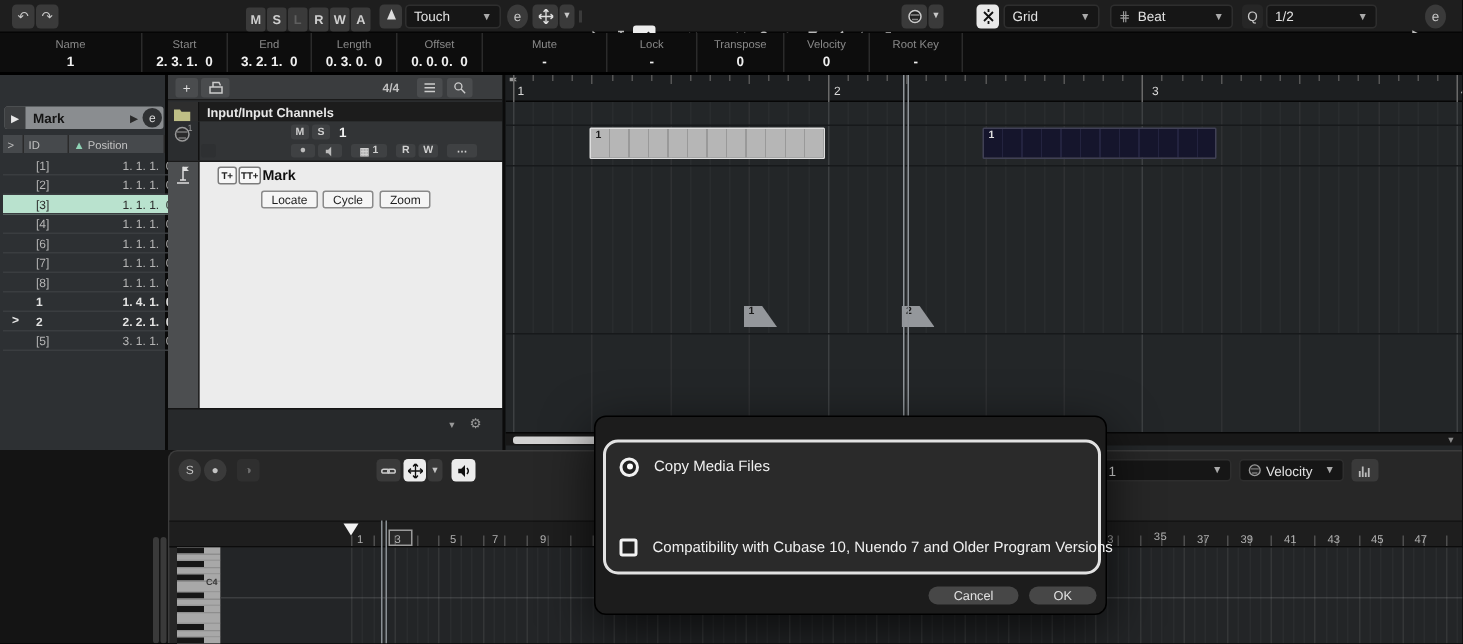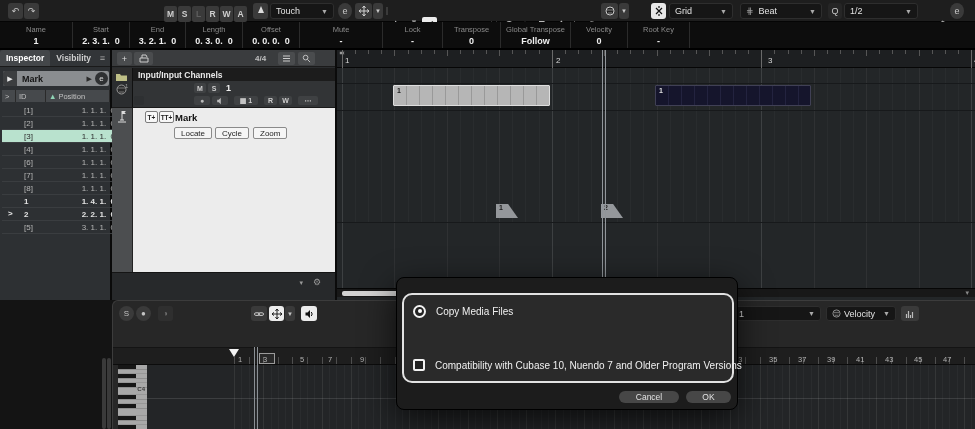--- a/index.html
+++ b/index.html
@@ -292,21 +292,21 @@
     <div class="tool" style="left:922px;font-size:8px;">⅟ₓ</div>
     <div class="tool" style="left:937px;">
       <svg viewBox="0 0 10 10">
           <path d="M2 9V1l6 3-6 3" fill="none" stroke="#bbb"></path>
         </svg>
     </div>
     <div class="tbtn" style="left:950px;width:14px;border-radius:50%;">e</div>
   </div>
 
   <div class="info-line" id="info-line">
-      <div class="if-field" style="width: 73px;">
+      <div class="if-field" style="width: 95px;">
         <div class="if-label">Name</div>
         <div class="if-value">1</div>
       </div>
       <div class="if-field" style="width: 57px;">
         <div class="if-label">Start</div>
         <div class="if-value">2. 3. 1.  0</div>
       </div>
       <div class="if-field" style="width: 56px;">
         <div class="if-label">End</div>
         <div class="if-value">3. 2. 1.  0</div>
@@ -324,41 +324,32 @@
         <div class="if-value">-</div>
       </div>
       <div class="if-field" style="width: 60px;">
         <div class="if-label">Lock</div>
         <div class="if-value">-</div>
       </div>
       <div class="if-field" style="width: 58px;">
         <div class="if-label">Transpose</div>
         <div class="if-value">0</div>
       </div>
-      <div class="if-field" style="width: 70px;">
-        <div class="if-label">Global Transpose</div>
-        <div class="if-value">Follow</div>
-      </div>
       <div class="if-field" style="width: 57px;">
         <div class="if-label">Velocity</div>
         <div class="if-value">0</div>
       </div>
       <div class="if-field" style="width: 62px;">
         <div class="if-label">Root Key</div>
         <div class="if-value">-</div>
       </div>
       <div class="if-field" style="flex: 1 1 0%; border-right: none;"></div>
     </div>
 
   <div class="left-panel">
-    <div class="lp-tabs">
-      <div class="lp-tab active">Inspector</div>
-      <div class="lp-tab">Visibility</div>
-      <div class="lp-menu">≡</div>
-    </div>
     <div class="trk-sel">
       <div class="play">▶</div>
       <div class="nm">Mark</div>
       <div class="rt">▶</div>
       <div class="e">e</div>
     </div>
     <div class="lp-hdr">
       <div style="width:14px;">&gt;</div>
       <div style="width:30px;">ID</div>
       <div style="flex:1;">
@@ -722,21 +713,21 @@
         <div class="er-tick" style="left: 807.2px;"></div>
         <div class="er-tick" style="left: 821.8px;"></div>
         <div class="er-tick" style="left: 836.4px;"></div>
         <div class="er-tick" style="left: 851px;"></div>
         <div class="er-num" style="left: 125px;">1</div>
         <div class="er-num" style="left: 150px;">3</div>
         <div class="er-num" style="left: 187px;">5</div>
         <div class="er-num" style="left: 215px;">7</div>
         <div class="er-num" style="left: 247px;">9</div>
         <div class="er-num" style="left: 621px;">33</div>
-        <div class="er-num" style="left: 656px;">35</div>
+        <div class="er-num" style="left: 656px; font-family: Liberation Mono, monospace;">35</div>
         <div class="er-num" style="left: 685px;">37</div>
         <div class="er-num" style="left: 714px;">39</div>
         <div class="er-num" style="left: 743px;">41</div>
         <div class="er-num" style="left: 772px;">43</div>
         <div class="er-num" style="left: 801px;">45</div>
         <div class="er-num" style="left: 830px;">47</div>
         <div class="cursor-tri" style="left: 116px; top: 1px;"></div>
         <div class="loopbox" style="left: 146px; top: 5px; width: 16px; height: 11px;"></div>
       </div>
     <div class="piano" id="piano">

